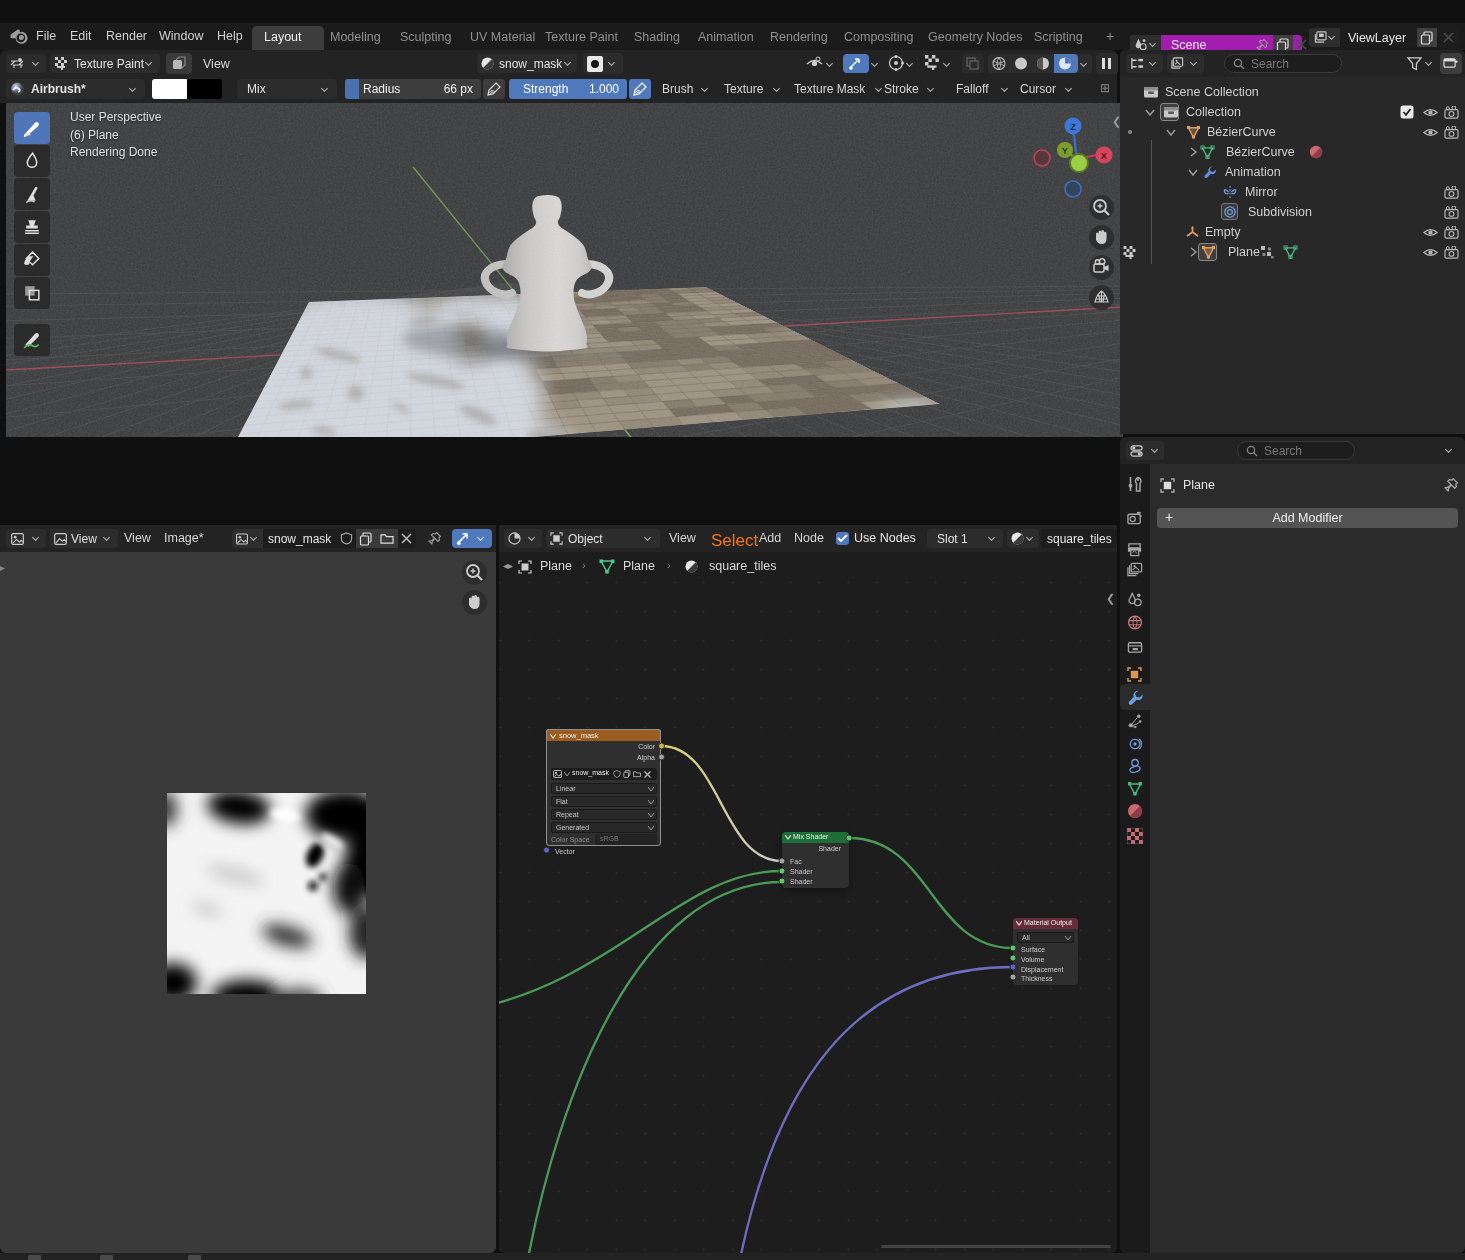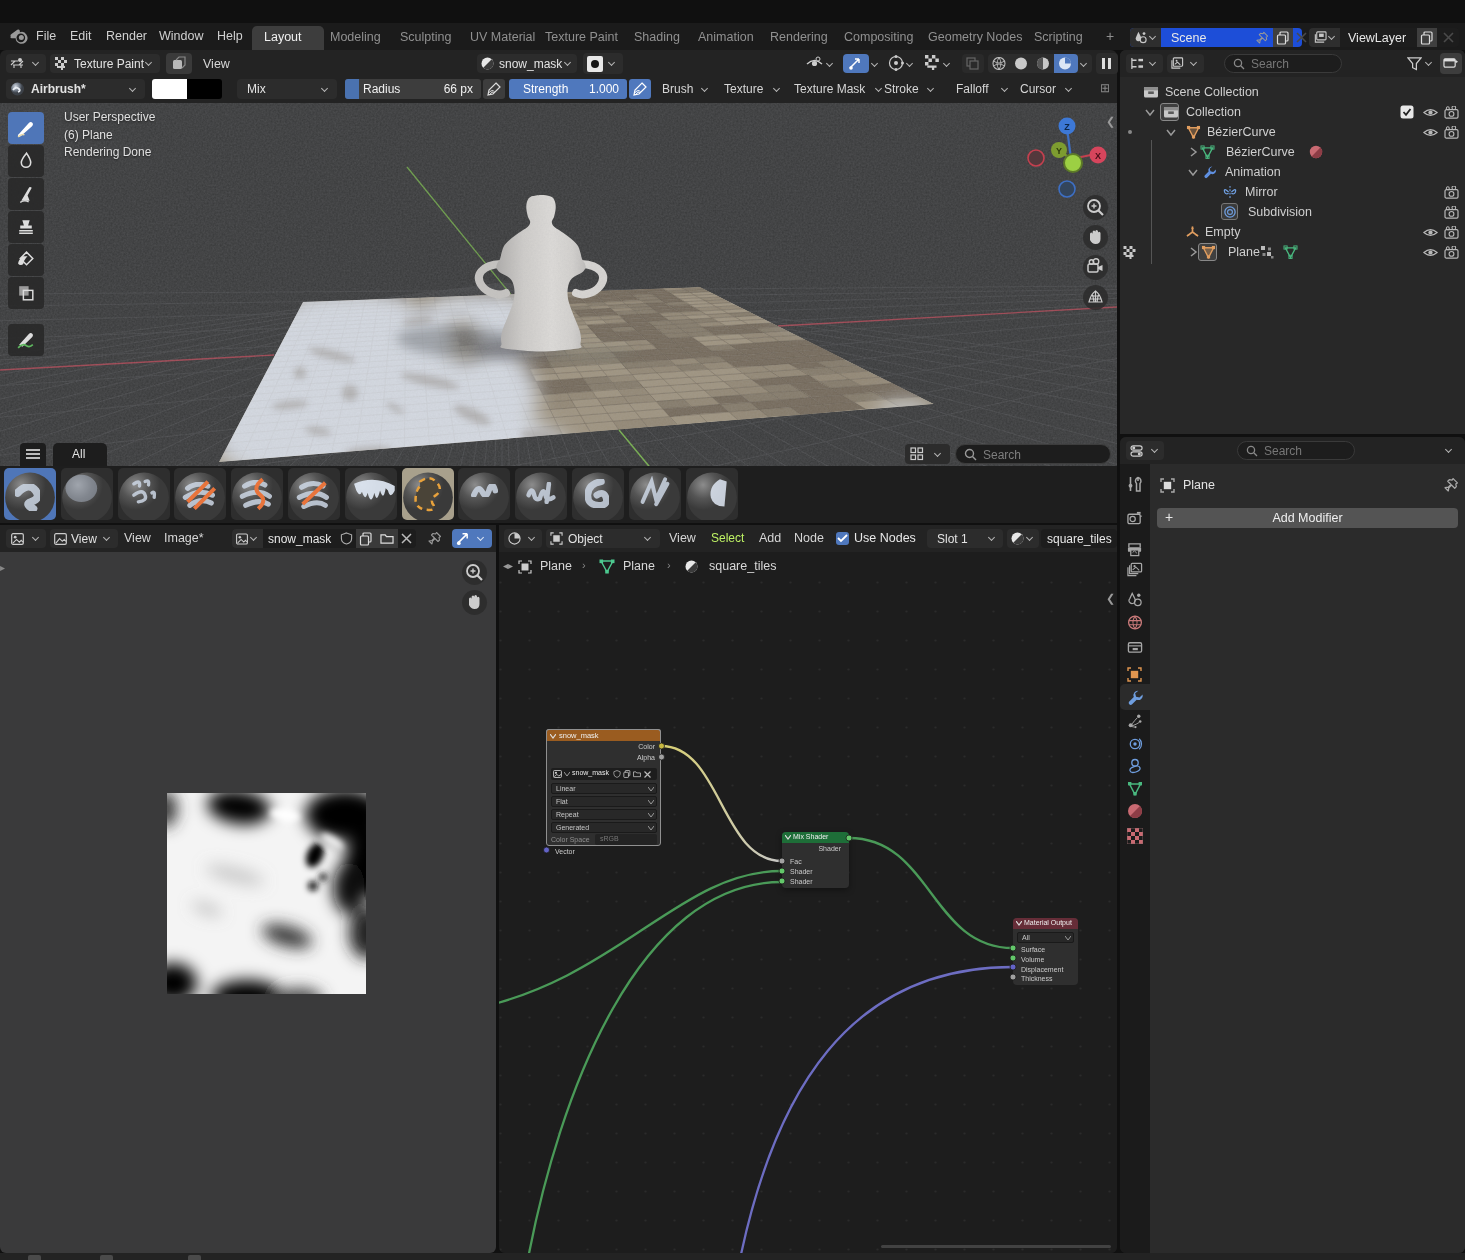--- a/index.html
+++ b/index.html
@@ -30,21 +30,21 @@
       <div class="abs" style="left:470px;top:7px;font-size:12.5px;color:#909090">UV Material</div>
       <div class="abs" style="left:545px;top:7px;font-size:12.5px;color:#909090">Texture Paint</div>
       <div class="abs" style="left:634px;top:7px;font-size:12.5px;color:#909090">Shading</div>
       <div class="abs" style="left:698px;top:7px;font-size:12.5px;color:#909090">Animation</div>
       <div class="abs" style="left:770px;top:7px;font-size:12.5px;color:#909090">Rendering</div>
       <div class="abs" style="left:844px;top:7px;font-size:12.5px;color:#909090">Compositing</div>
       <div class="abs" style="left:928px;top:7px;font-size:12.5px;color:#909090">Geometry Nodes</div>
       <div class="abs" style="left:1034px;top:7px;font-size:12.5px;color:#909090">Scripting</div>
       <div class="abs" style="left:1106px;top:5px;font-size:14px;color:#909090">+</div>
 
- <div class="abs r4" style="left:1130px;top:5px;width:172px;height:19px;background:#1d4ed8">
+ <div class="abs r4" style="left:1130px;top:12px;width:172px;height:19px;background:#a21caf">
   <div class="abs" style="left:0;top:0;width:31px;height:19px;background:#2e2e2e;border-radius:4px 0 0 4px"></div>
   <svg class="abs" style="left:4px;top:3px" width="14" height="13" viewBox="0 0 16 15">
     <path d="M5 1 L8 7 Q9 10 6.5 11.5 Q3.5 12.5 2.2 10 Q1.2 8 2.5 6.5 Z" fill="#c8c8c8"></path>
     <circle cx="10.5" cy="10" r="3.4" fill="none" stroke="#c8c8c8" stroke-width="1.3"></circle>
     <circle cx="11.5" cy="3" r="1.6" fill="#c8c8c8"></circle>
   </svg>
   <span class="chev abs" style="left:20px;top:6px"></span>
   <div class="abs" style="left:41px;top:3px;font-size:12.5px;color:#e8e8e8">Scene</div>
   <svg class="abs" style="left:126px;top:3px" width="13" height="13" viewBox="0 0 14 14">
           <path d="M8.5 1.5 L12.5 5.5 L11 6.5 L11.5 9 L10 10.5 L7 7.5 L4.5 10 L4 13 L1 10 L4 9.5 L6.5 7 L3.5 4 L5 2.5 L7.5 3 Z" fill="none" stroke="#999" stroke-width="1.1" stroke-linejoin="round"></path>
@@ -224,21 +224,21 @@
       <span class="chev abs" style="left:876px;top:36px"></span>
       <div class="abs" style="left:884px;top:32px;font-size:12px;color:#d6d6d6">Stroke</div>
       <span class="chev abs" style="left:928px;top:36px"></span>
       <div class="abs" style="left:956px;top:32px;font-size:12px;color:#d6d6d6">Falloff</div>
       <span class="chev abs" style="left:1002px;top:36px"></span>
       <div class="abs" style="left:1020px;top:32px;font-size:12px;color:#d6d6d6">Cursor</div>
       <span class="chev abs" style="left:1066px;top:36px"></span>
       <div class="abs" style="left:1100px;top:31px;font-size:12px;color:#888">⊞</div>
 </div>
 
-<div class="abs" style="left:0;top:103px;width:1117px;height:420px;background:#38393a;overflow:hidden">
+<div class="abs" style="left:6px;top:103px;width:1117px;height:334px;background:#38393a;overflow:hidden">
 <svg width="1117" height="420" style="position:absolute;left:0;top:0">
  <defs>
   <linearGradient id="fade" x1="0" y1="0" x2="0" y2="1">
    <stop offset="0" stop-color="#fff" stop-opacity="0"></stop>
    <stop offset="0.18" stop-color="#fff" stop-opacity="0.3"></stop>
    <stop offset="0.42" stop-color="#fff" stop-opacity="0.85"></stop>
    <stop offset="1" stop-color="#fff" stop-opacity="1"></stop>
   </linearGradient>
   <mask id="gridmask">
             <rect x="0" y="0" width="1117" height="420" fill="url(#fade)"></rect>
@@ -1639,21 +1639,21 @@
         </div>
   <div class="abs" style="left:47px;top:4px;width:114px;height:19px;background:#2c2c2c;border-radius:4px;">
           <svg class="abs" style="left:4px;top:3px" width="13" height="13" viewBox="0 0 14 14">
             <rect x="3.5" y="3.5" width="7" height="7" fill="#ccc"></rect>
             <path d="M1 4 V1 H4 M10 1 H13 V4 M13 10 V13 H10 M4 13 H1 V10" fill="none" stroke="#ccc" stroke-width="1.2"></path>
           </svg>
    <div class="abs" style="left:22px;top:2.5px;font-size:12px;color:#e3e3e3">Object</div>
    <span class="chev abs" style="left:99px;top:6px"></span>
         </div>
   <div class="abs" style="left:170px;top:6px;font-size:12.5px;color:#d6d6d6">View</div>
-  <div class="abs" style="left:212px;top:6px;font-size:12px;color:#bef264">Select</div>
+  <div class="abs" style="left:212px;top:6px;font-size:17px;color:#f97316">Select</div>
   <div class="abs" style="left:260px;top:6px;font-size:12.5px;color:#d6d6d6">Add</div>
   <div class="abs" style="left:295px;top:6px;font-size:12.5px;color:#d6d6d6">Node</div>
   <div class="abs" style="left:337px;top:6.5px;width:13px;height:13px;background:#4f78bd;border-radius:3px">
    <svg style="position:absolute;left:1px;top:2px" width="11" height="9">
             <path d="M1 4 L4 7 L10 1" fill="none" stroke="#fff" stroke-width="1.8"></path>
           </svg>
         </div>
   <div class="abs" style="left:355px;top:6px;font-size:12.5px;color:#e8e8e8">Use Nodes</div>
   <div class="abs" style="left:428px;top:4px;width:76px;height:19px;background:#2c2c2c;border-radius:4px;">
           <div class="abs" style="left:10px;top:2.5px;font-size:12px;color:#e3e3e3">Slot 1</div>

